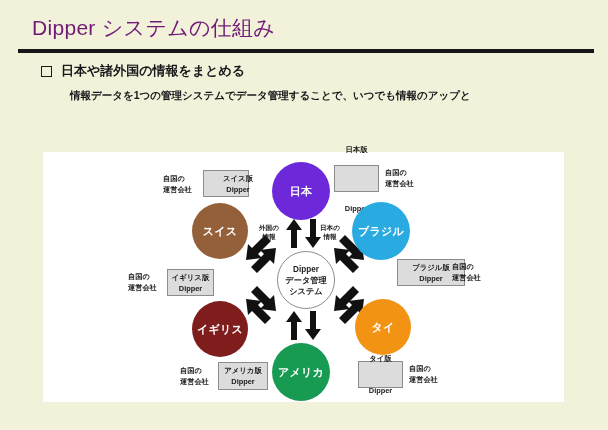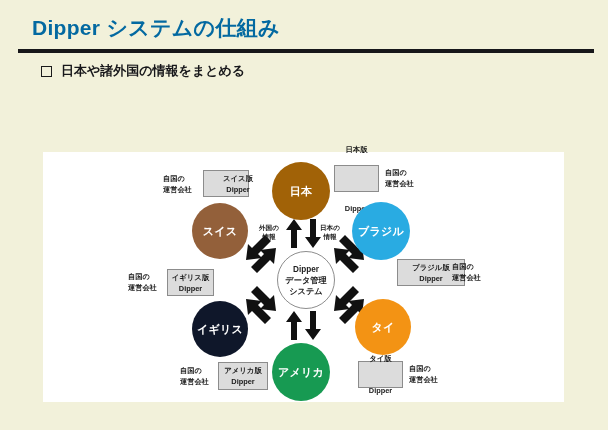--- a/index.html
+++ b/index.html
@@ -14,22 +14,22 @@
     overflow: hidden;
     position: relative;
   }
 
   
   #slide-title {
     position: absolute;
     left: 32px;
     top: 14px;
     font-size: 21px;
-    font-weight: bold;
-    color: #0369a1;
+    font-weight: normal;
+    color: #701a75;
     letter-spacing: 0.3px;
     white-space: nowrap;
   }
   #title-rule {
     position: absolute;
     left: 18px;
     top: 49px;
     width: 576px;
     height: 4px;
     background: #17171a;
@@ -172,20 +172,21 @@
 
 <div id="slide-title">Dipper システムの仕組み</div>
 <div id="title-rule"></div>
 
 <div id="bullet-row">
   <span id="bullet-marker"></span>
   <span id="bullet-heading">日本や諸外国の情報をまとめる</span>
 </div>
 
 <div id="body-paragraph">
+  <div>情報データを1つの管理システムでデータ管理することで、いつでも情報のアップと</div>
 </div>
 
 <div id="diagram-panel"></div>
 
 <svg id="arrow-layer" viewBox="0 0 608 430">
   <g fill="#111111" stroke="none">
 
     <g>
       <path d="M 291 248 L 291 230 L 286 230 L 294 219 L 302 230 L 297 230 L 297 248 Z"></path>
     </g>
@@ -238,21 +239,21 @@
   <span>日本の</span><br>
   <span>情報</span>
 </div>
 
 <div id="center-hub">
   <span>Dipper</span>
   <span>データ管理</span>
   <span>システム</span>
 </div>
 
-<div class="country-circle" style="left:272px; top:162px; width:58px; height:58px; background:#a16207;">
+<div class="country-circle" style="left:272px; top:162px; width:58px; height:58px; background:#6d28d9;">
   <span>日本</span>
 </div>
 <div class="version-box" style="left:334px; top:165px; width:45px; height:27px;gap:48px;">
   <span>日本版</span>
   <span>Dipper</span>
 </div>
 <div class="operator-caption" style="left:385px; top:168px;">
   <span>自国の</span><br>
   <span>運営会社</span>
 </div>
@@ -286,21 +287,21 @@
 </div>
 <div class="version-box" style="left:218px; top:362px; width:50px; height:28px;">
   <span>アメリカ版</span>
   <span>Dipper</span>
 </div>
 <div class="operator-caption" style="left:180px; top:366px;">
   <span>自国の</span><br>
   <span>運営会社</span>
 </div>
 
-<div class="country-circle" style="left:192px; top:301px; width:56px; height:56px; background:#0f172a;">
+<div class="country-circle" style="left:192px; top:301px; width:56px; height:56px; background:#7f1d1d;">
   <span>イギリス</span>
 </div>
 <div class="version-box" style="left:167px; top:269px; width:47px; height:27px;">
   <span>イギリス版</span>
   <span>Dipper</span>
 </div>
 <div class="operator-caption" style="left:128px; top:272px;">
   <span>自国の</span><br>
   <span>運営会社</span>
 </div>

